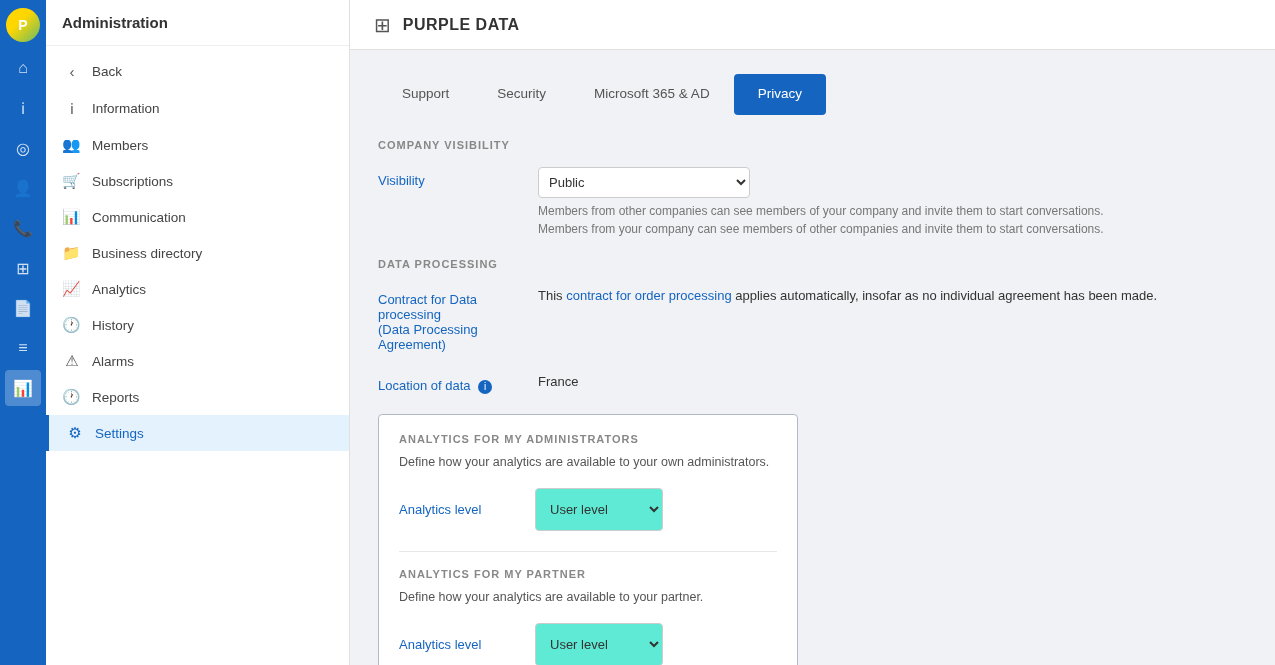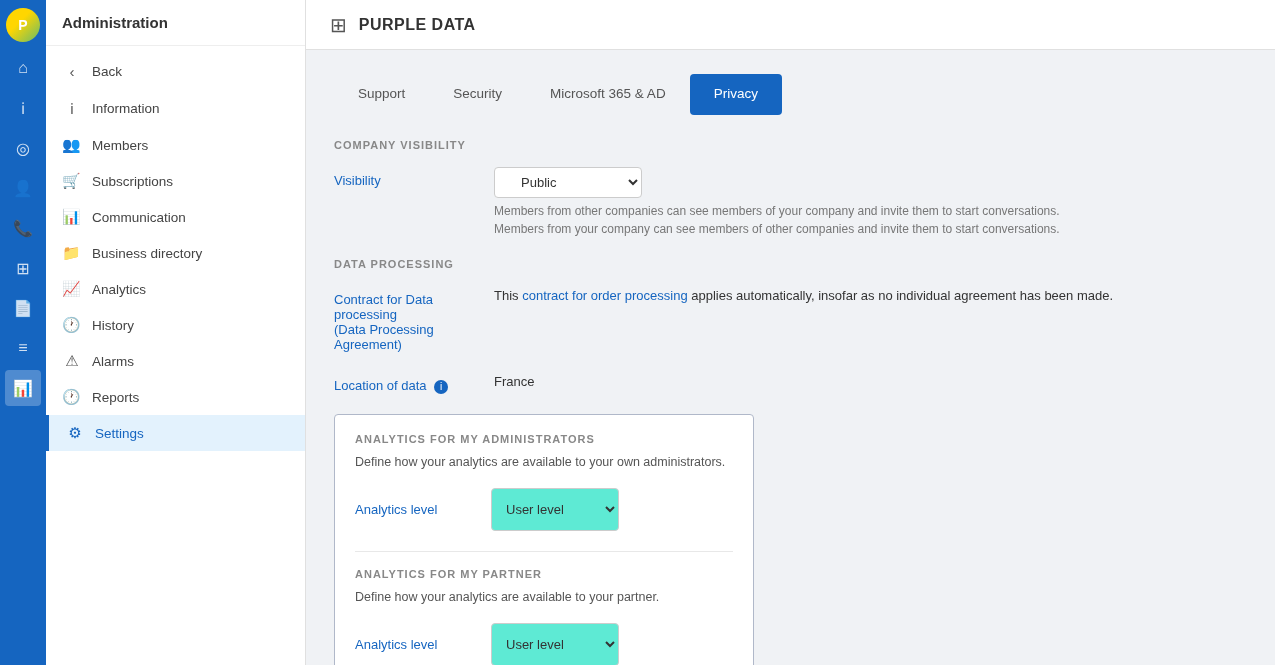--- a/index.html
+++ b/index.html
@@ -37,21 +37,21 @@
       align-items: center;
       justify-content: center;
       color: white;
       font-weight: bold;
       font-size: 14px;
       margin-bottom: 4px;
     }
 
     
     .sidebar {
-      width: 260px;
+      width: 304px;
       background: #fff;
       border-right: 1px solid #e0e0e0;
       display: flex;
       flex-direction: column;
       flex-shrink: 0;
     }
     .sidebar-header {
       padding: 14px 16px;
       font-size: 15px;
       font-weight: 600;
@@ -166,22 +166,22 @@
       text-align: center;
       line-height: 14px;
       margin-left: 4px;
     }
     .field-value {
       flex: 1;
       color: #333;
       font-size: 13px;
     }
     .field-value select {
-      width: 148px;
-      padding: 6px 22px;
+      width: 212px;
+      padding: 6px 6px;
       border: 1px solid #ccc;
       border-radius: 4px;
       background: white;
       font-size: 13px;
       color: #333;
       cursor: pointer;
     }
     .field-desc {
       font-size: 12px;
       color: #777;

